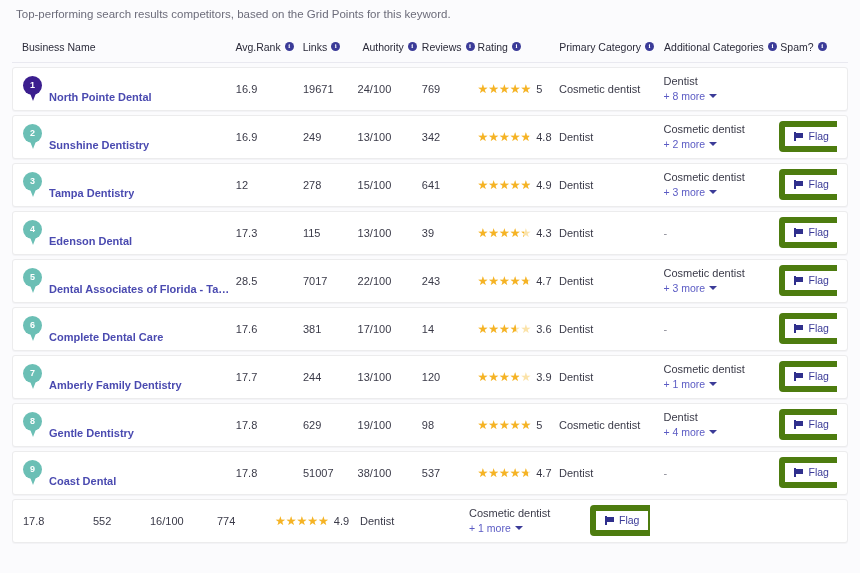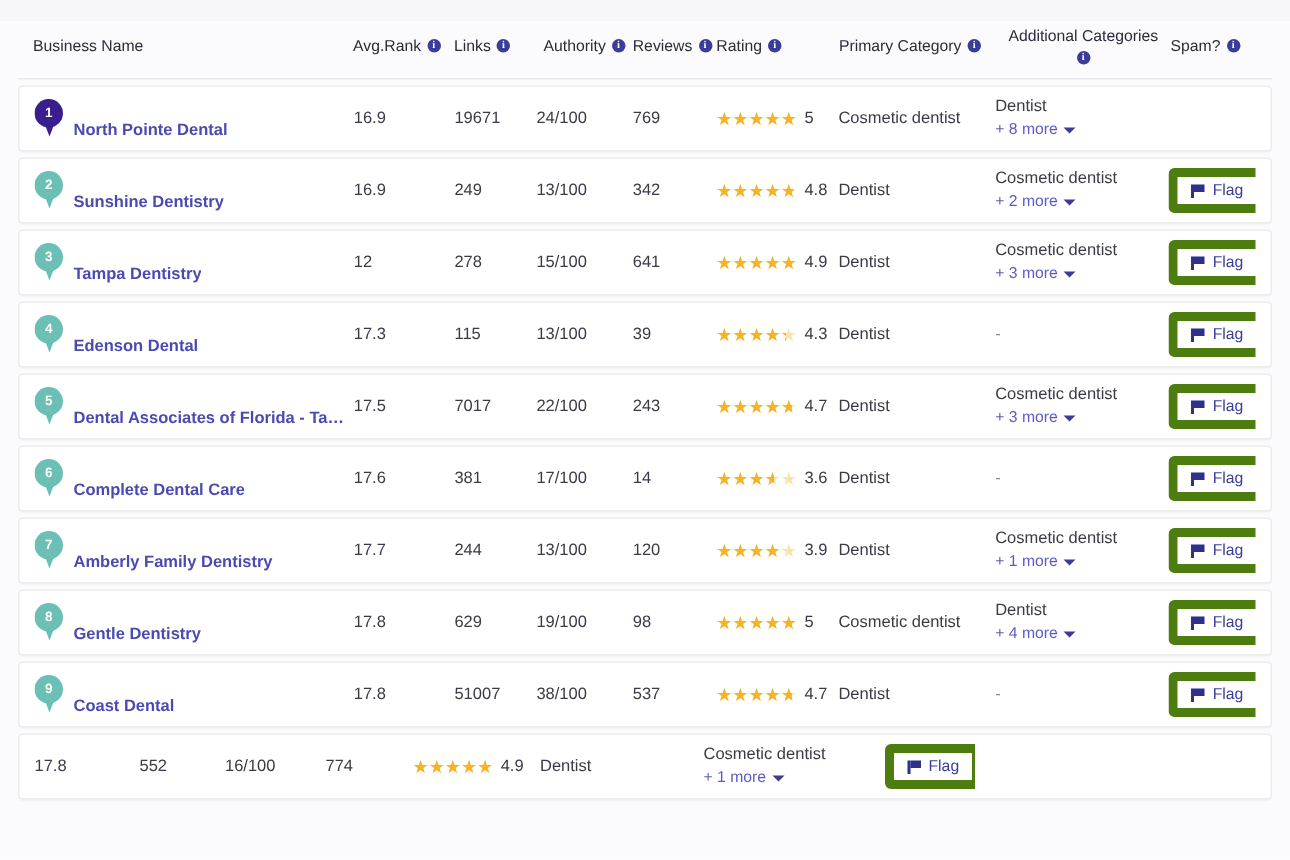--- a/index.html
+++ b/index.html
@@ -105,21 +105,21 @@
   }
 
   
   .c-name   { width: 222px; display: flex; align-items: center; gap: 7px; }
   .c-rank   { width: 70px;  }
   .c-links  { width: 57px;  }
   .c-auth   { width: 67px; justify-content: center;  }
   .c-rev    { width: 58px;  }
   .c-rating { width: 85px;  }
   .c-pcat   { width: 109px; }
-  .c-acat   { width: 121px; flex-direction: column; }
+  .c-acat   { width: 121px; }
   .c-spam   { width: 60px;  }
 
   .cell {
     font-size: 11px;
     color: #3a3a48;
     white-space: nowrap;
     overflow: hidden;
   }
 
   
@@ -246,20 +246,21 @@
     width: 7px; height: 5px;
     background: #2f2f8c;
   }
   .spam-empty { width: 1px; height: 1px; }
 </style>
 </head>
 <body>
 
 <div class="page">
 
+  <div class="page-subtitle">Top-performing search results competitors, based on the Grid Points for this keyword.</div>
 
   <div class="table">
 
     <div class="row thead" id="thead">
         <div class="th c-name">
           <span>Business Name</span>
         </div>
         <div class="th c-rank">
           <span>Avg.Rank</span>
           <span class="info-icon"></span>
@@ -426,21 +427,21 @@
         </div>
         <div class="row trow">
           <div class="cell c-name">
             <span class="pin" style="color: rgb(107, 191, 181);">
               <span class="tail"></span>
               <span class="head" style="background: rgb(107, 191, 181);"></span>
               <span class="num">5</span>
             </span>
             <a class="biz-link">Dental Associates of Florida - Tampa</a>
           </div>
-          <div class="cell c-rank">17.5</div>
+          <div class="cell c-rank">28.5</div>
           <div class="cell c-links">7017</div>
           <div class="cell c-auth">22/100</div>
           <div class="cell c-rev">243</div>
           <div class="cell c-rating">
             <div class="rating-wrap">
               <span class="stars"><span class="bg">★★★★★</span><span class="fg" style="width: 94%;">★★★★★</span></span>
               <span class="rating-val">4.7</span>
             </div>
           </div>
           <div class="cell c-pcat">Dentist</div>

